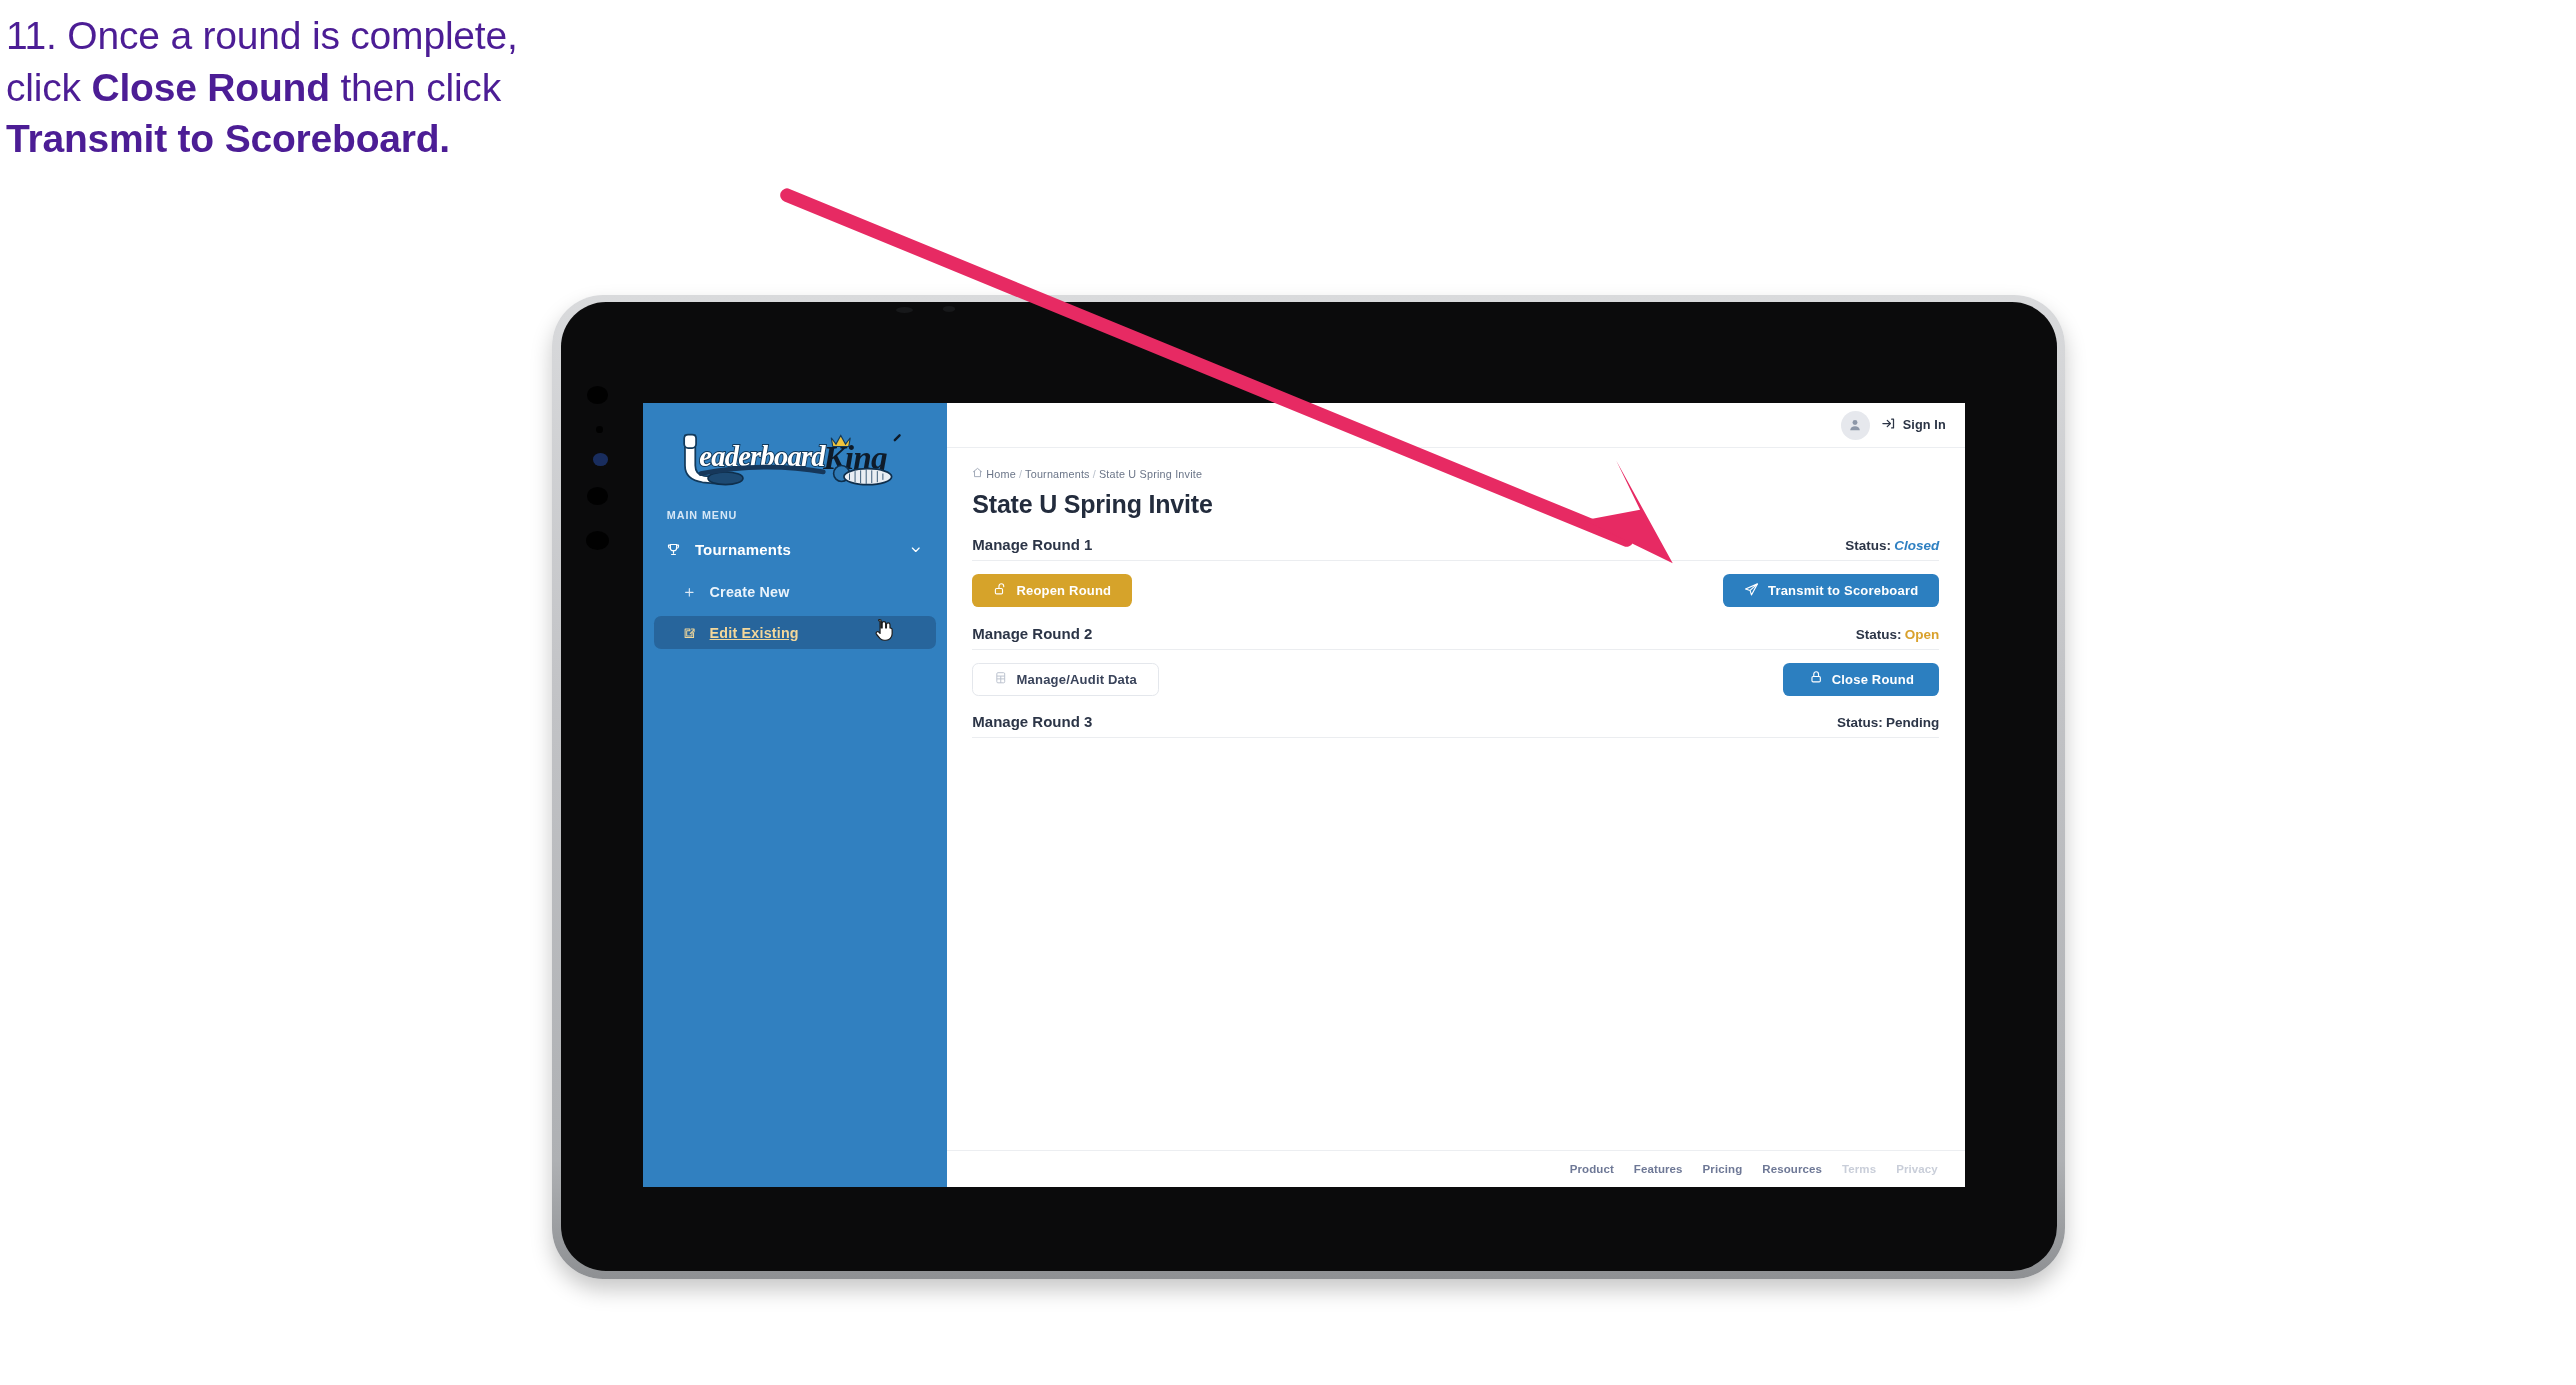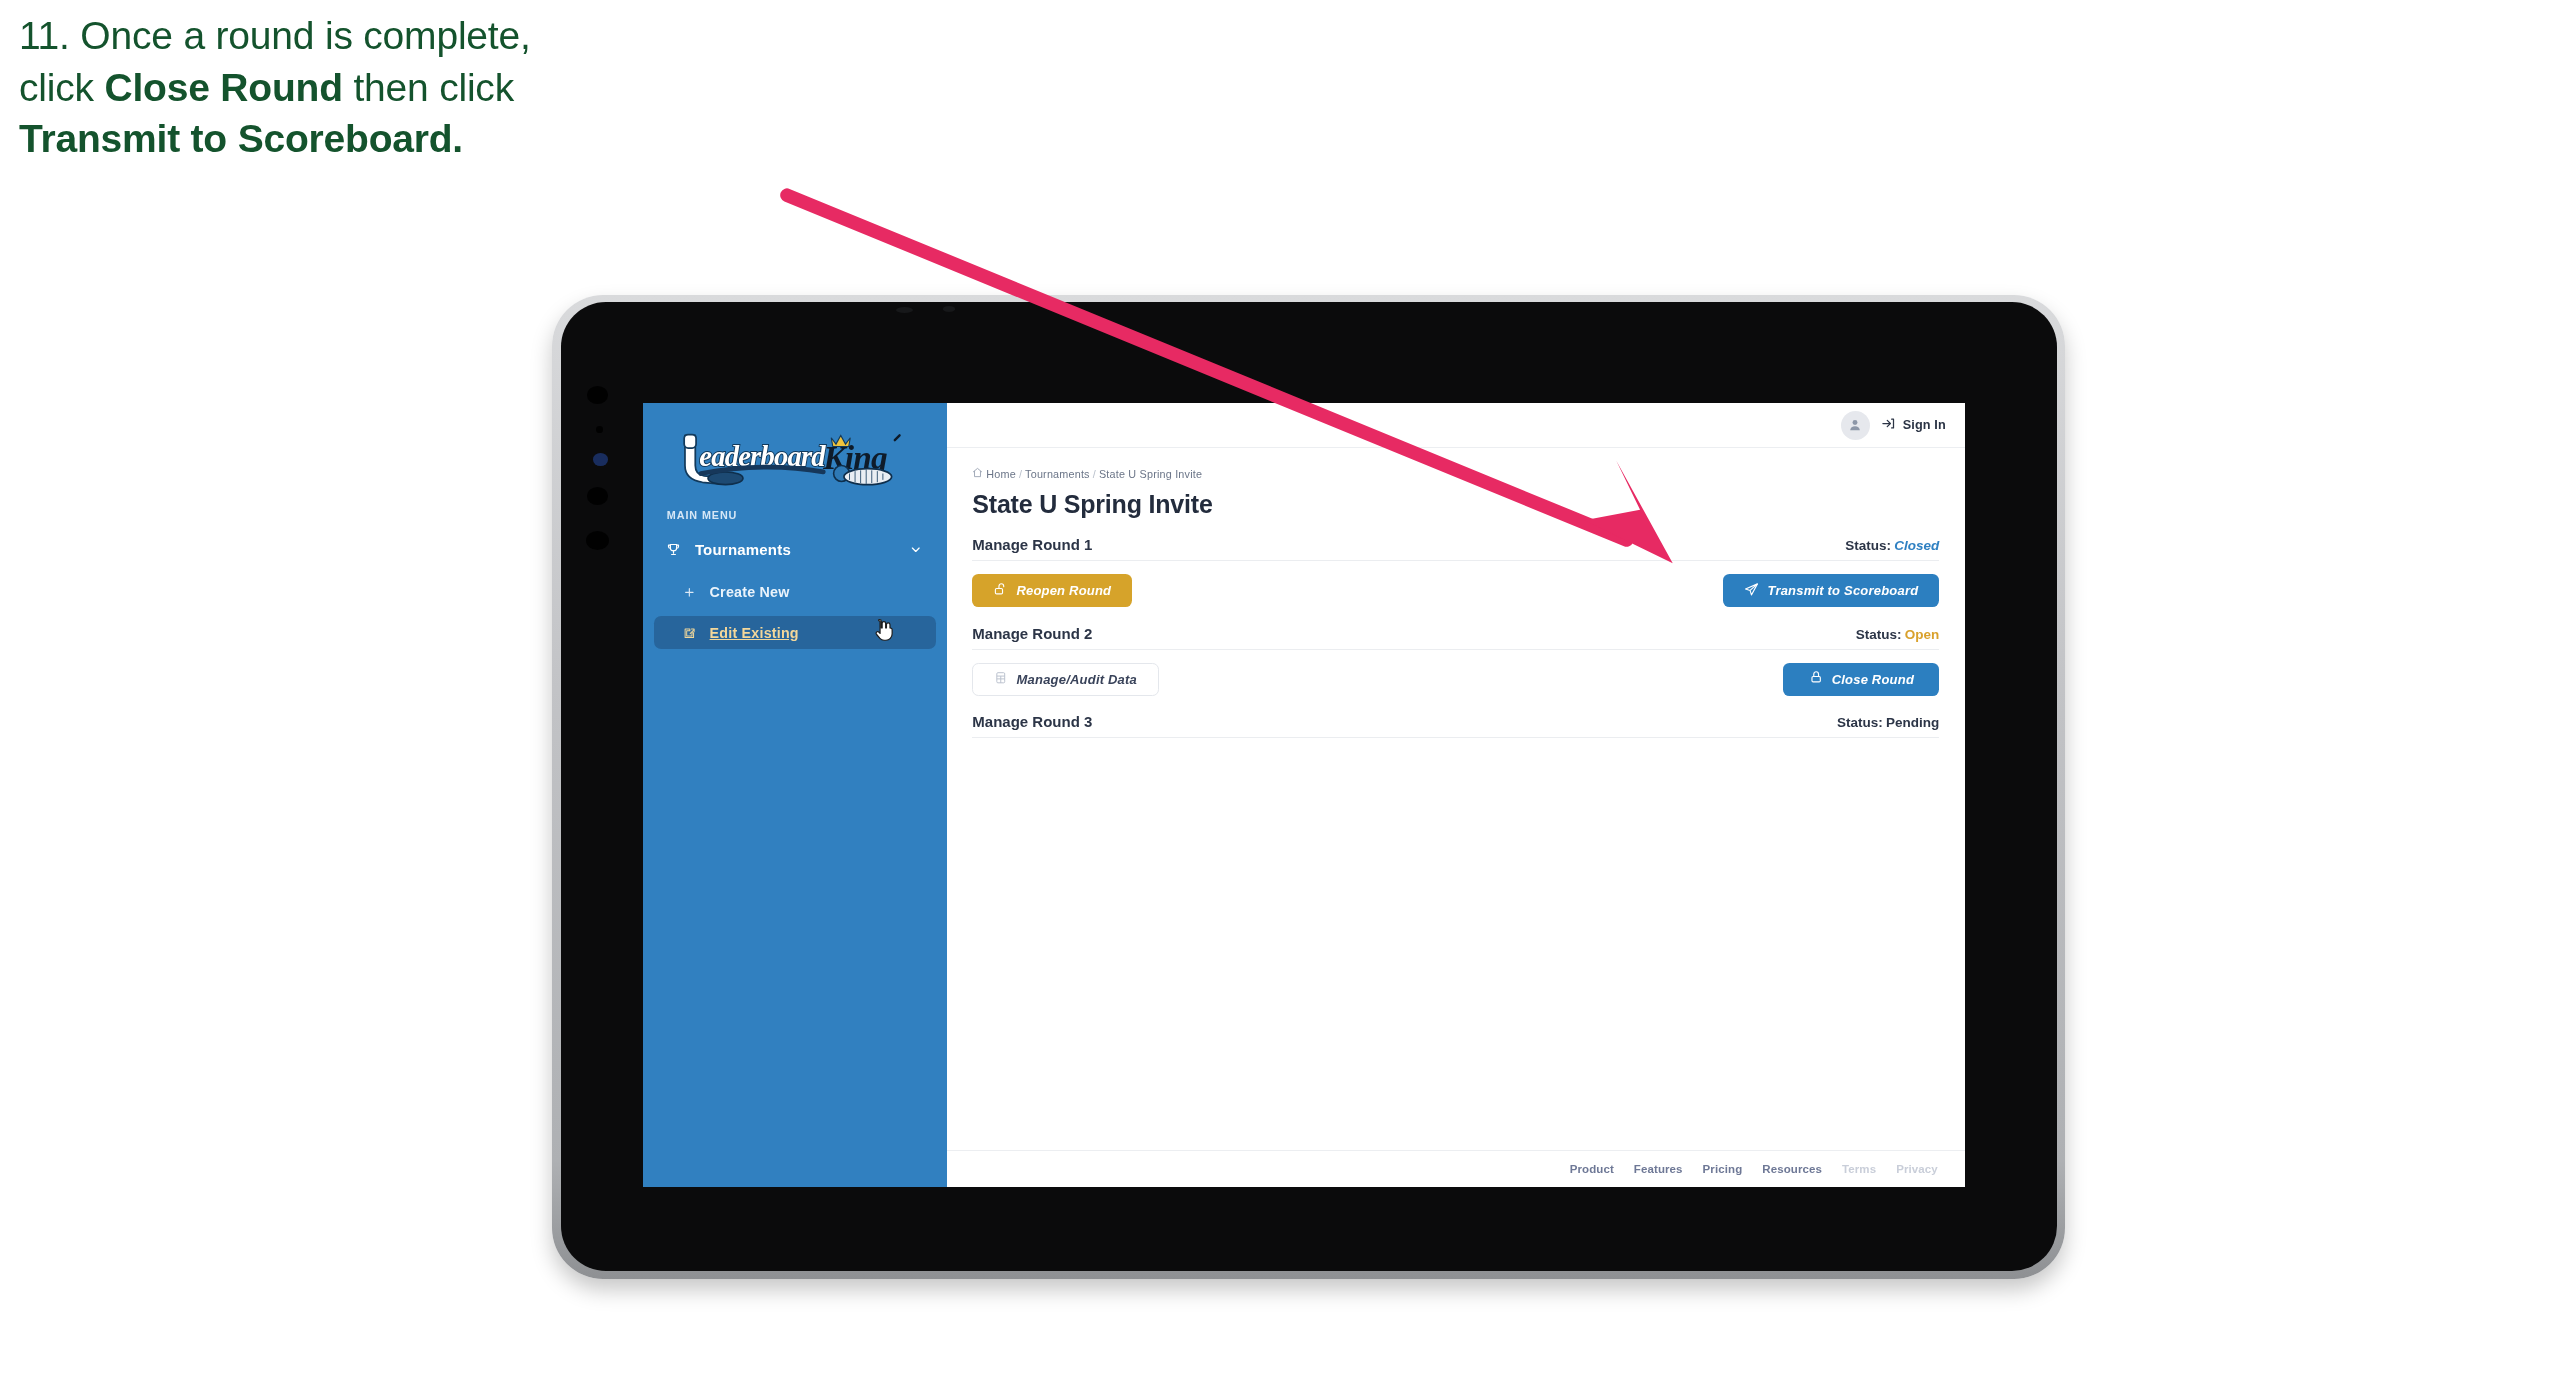--- a/index.html
+++ b/index.html
@@ -7,26 +7,26 @@
     width: 2576px; height: 1386px;
     background: #ffffff;
     font-family: "Liberation Sans", sans-serif;
     overflow: hidden;
   }
   #root { position: relative; width: 2576px; height: 1386px; background: #fff; }
 
   
   .caption {
     position: absolute;
-    left: 19px; top: 16px;
+    left: 6px; top: 16px;
     width: 844px;
     font-family: "Liberation Sans", sans-serif;
     font-size: 39px;
     line-height: 1.0;
-    color: #14532d;
+    color: #4c1d95;
     letter-spacing: -0.2px;
   }
   .caption .ln { display: block; margin-bottom: 12.7px; white-space: nowrap; }
   .caption b { font-weight: 700; }
 
   
   .arrow-svg {
     position: absolute; left: 0; top: 0;
     width: 2576px; height: 1386px;
     pointer-events: none; z-index: 60;
@@ -162,21 +162,21 @@
 
   .round-actions {
     margin-top: 12.7px;
     display: flex; align-items: center; justify-content: space-between;
   }
   .btn {
     display: inline-flex; align-items: center; gap: 8.8px;
     height: 33px; padding: 0 21px;
     border-radius: 6.4px; border: none;
     font-size: 13px; font-weight: 700; letter-spacing: 0.2px;
-    cursor: pointer; white-space: nowrap; font-style: italic;
+    cursor: pointer; white-space: nowrap;
   }
   .btn-gold  { background: #d6a32a; color: #fff; min-width: 156px; justify-content: center;}
   .btn-blue  { background: #2c7fc0; color: #fff; min-width: 156px; justify-content: center;}
   .btn-ghost { background: #fff; color: #39435a; border: 0.8px solid #e4e7ec; min-width: 156px; justify-content: center;}
   .btn svg { flex: 0 0 auto; }
 
   .footer {
     flex: 0 0 37px; height: 37px;
     border-top: 0.8px solid #eceef1;
     display: flex; align-items: center; justify-content: flex-end;

